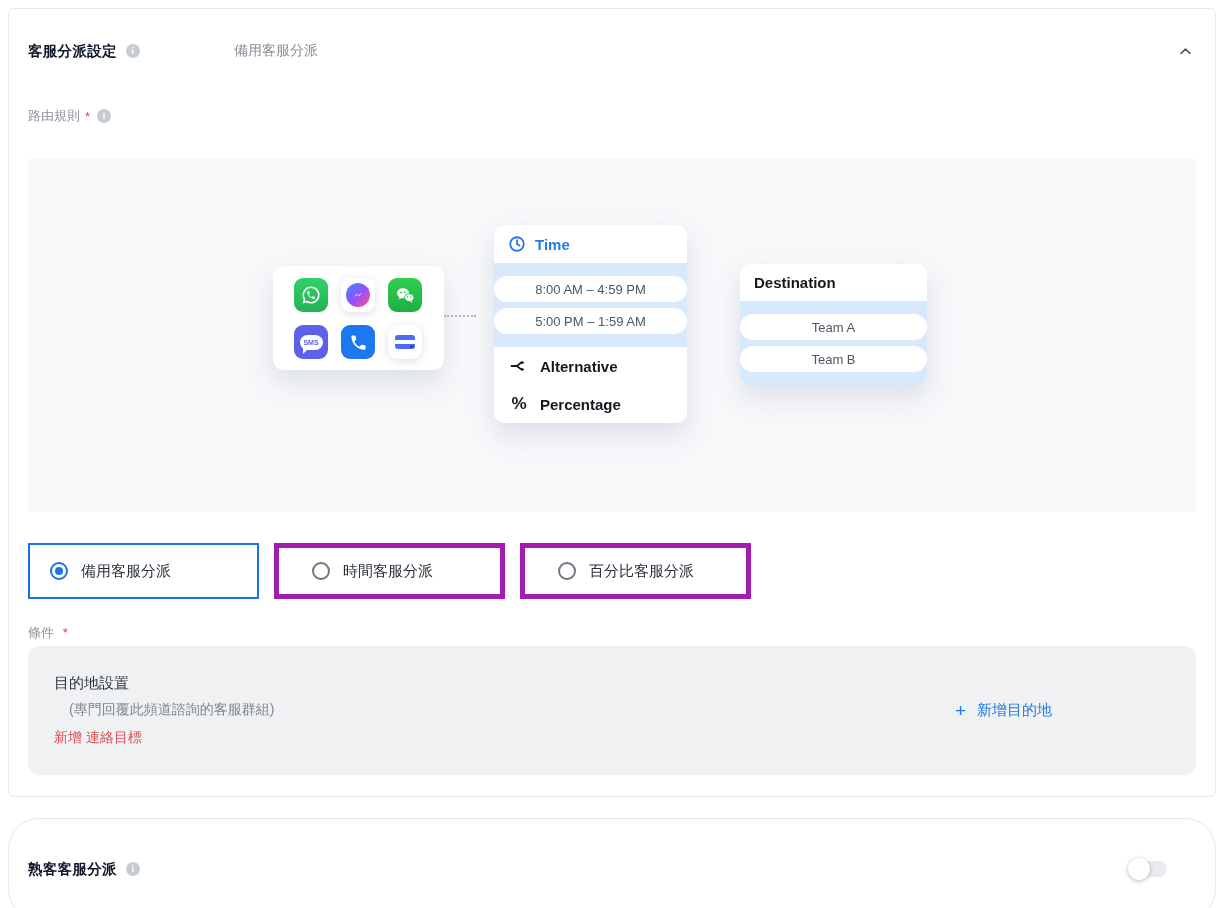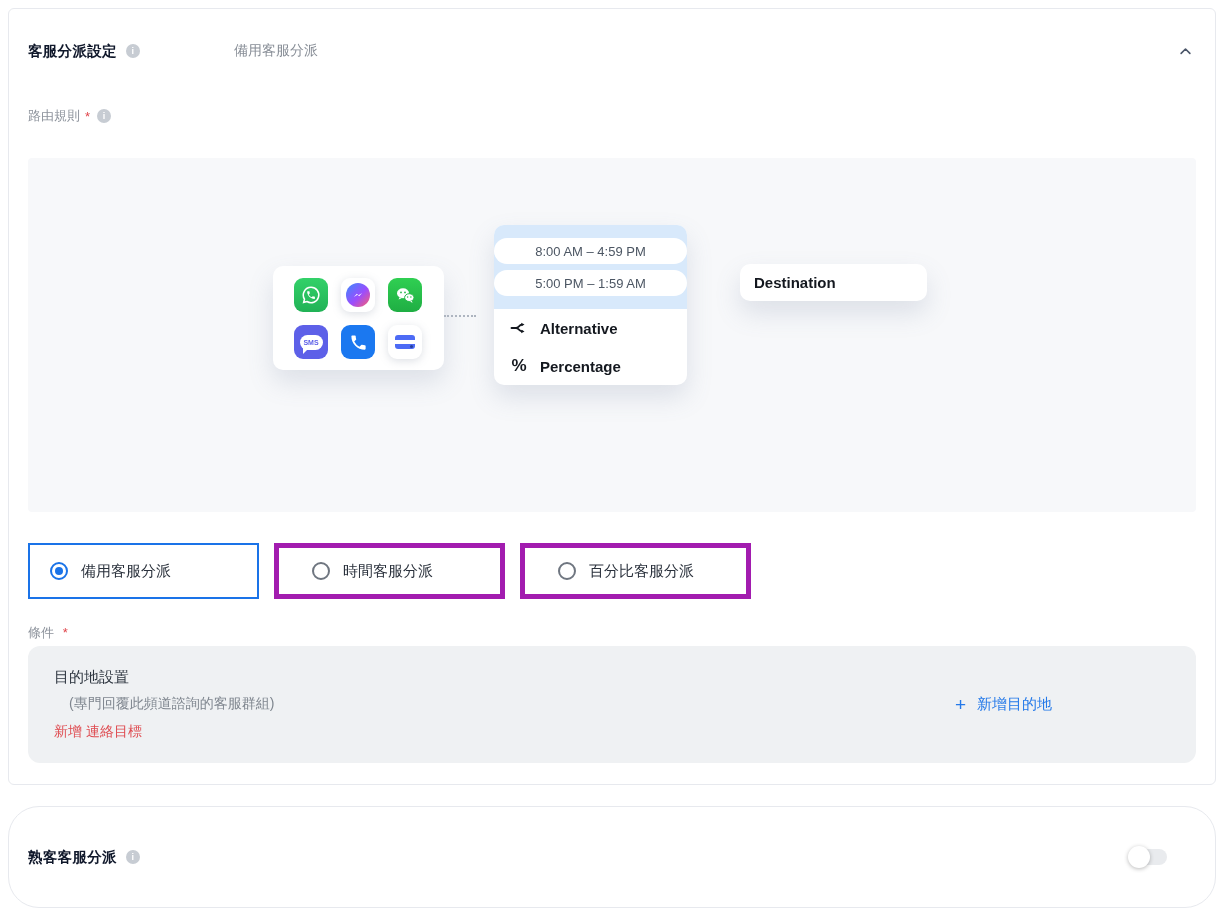--- a/index.html
+++ b/index.html
@@ -67,21 +67,21 @@
      border:5px solid #a21caf; background:#fff; cursor:pointer; }
   .option.selected { border:2px solid #1a73e8; padding-left:20px; }
   .radio { width:18px; height:18px; border-radius:50%; border:2px solid #6f7680; flex:none; position:relative; }
   .radio.checked { border:2.5px solid #1a73e8; }
   .radio.checked:after { content:""; position:absolute; left:50%; top:50%; transform:translate(-50%,-50%);
      width:8px; height:8px; border-radius:50%; background:#1a73e8; }
   .option-label { font-size:15px; color:#2a313c; }
 
   
   .cond-label { margin-top:25px; font-size:13px; color:#8d939c; }
-  .cond-panel { margin-top:4px; background:#eff1f3; border-radius:12px; padding:22px 26px;
+  .cond-panel { margin-top:4px; background:#eff1f3; border-radius:12px; padding:28px 26px;
      display:flex; align-items:center; justify-content:space-between; min-height:110px; }
   .cond-title { font-size:15px; color:#2e3640; }
   .cond-desc { margin-top:8px; font-size:14px; color:#7f868f;margin-left:15px; }
   .cond-error { margin-top:10px; font-size:14px; color:#df4d52; cursor:pointer; }
   .add-btn { color:#2479e9; font-size:15px; display:flex; align-items:center; gap:11px; margin-right:118px; cursor:pointer; }
   .add-plus { font-size:19px; font-weight:400; line-height:1; }
 
   
   .card2 { margin-top:21px; height:102px; display:flex; align-items:center; padding:0 19px;border-radius:31px; }
   .toggle { margin-left:auto; margin-right:28px; width:40px; height:22px; position:relative; cursor:pointer; }
@@ -155,20 +155,27 @@
           <span class="web-rect">
               <span class="stripe"></span>
               <span class="dot"></span>
             </span>
         </span>
       </div>
 
       <div class="dotted-link"></div>
 
       <div class="mini-card time-card">
+        <div class="tc-header">
+          <svg width="18" height="18" viewBox="0 0 24 24" aria-hidden="true">
+            <circle cx="12" cy="12" r="9" fill="none" stroke="#2479e9" stroke-width="2.4"></circle>
+            <path d="M12 7v5l3.4 2" fill="none" stroke="#2479e9" stroke-width="2.4" stroke-linecap="round"></path>
+          </svg>
+          <span class="tc-title">Time</span>
+        </div>
         <div class="band">
           <div class="pill">8:00 AM – 4:59 PM</div>
           <div class="pill">5:00 PM – 1:59 AM</div>
         </div>
         <div class="tc-row">
           <svg width="20" height="20" viewBox="0 0 24 24" aria-hidden="true">
             <path d="M3 12h5.2" fill="none" stroke="#14181f" stroke-width="2.2" stroke-linecap="round"></path>
             <path d="M8.2 12c3.6 0 3.8-3.6 7-3.9" fill="none" stroke="#14181f" stroke-width="2.2" stroke-linecap="round"></path>
             <path d="M8.2 12c3.6 0 3.8 3.6 7 3.9" fill="none" stroke="#14181f" stroke-width="2.2" stroke-linecap="round"></path>
             <path d="M14.6 5.7l4 2-3.4 2.3z" fill="#14181f"></path>
@@ -177,20 +184,24 @@
           <span>Alternative</span>
         </div>
         <div class="tc-row">
           <span class="pct-glyph">%</span>
           <span>Percentage</span>
         </div>
       </div>
 
       <div class="mini-card dest-card">
         <div class="dest-header">Destination</div>
+        <div class="band">
+          <div class="pill">Team A</div>
+          <div class="pill">Team B</div>
+        </div>
       </div>
     </div>
 
     <div class="options">
       <div class="option selected">
         <span class="radio checked"></span>
         <span class="option-label">備用客服分派</span>
       </div>
       <div class="option">
         <span class="radio"></span>

